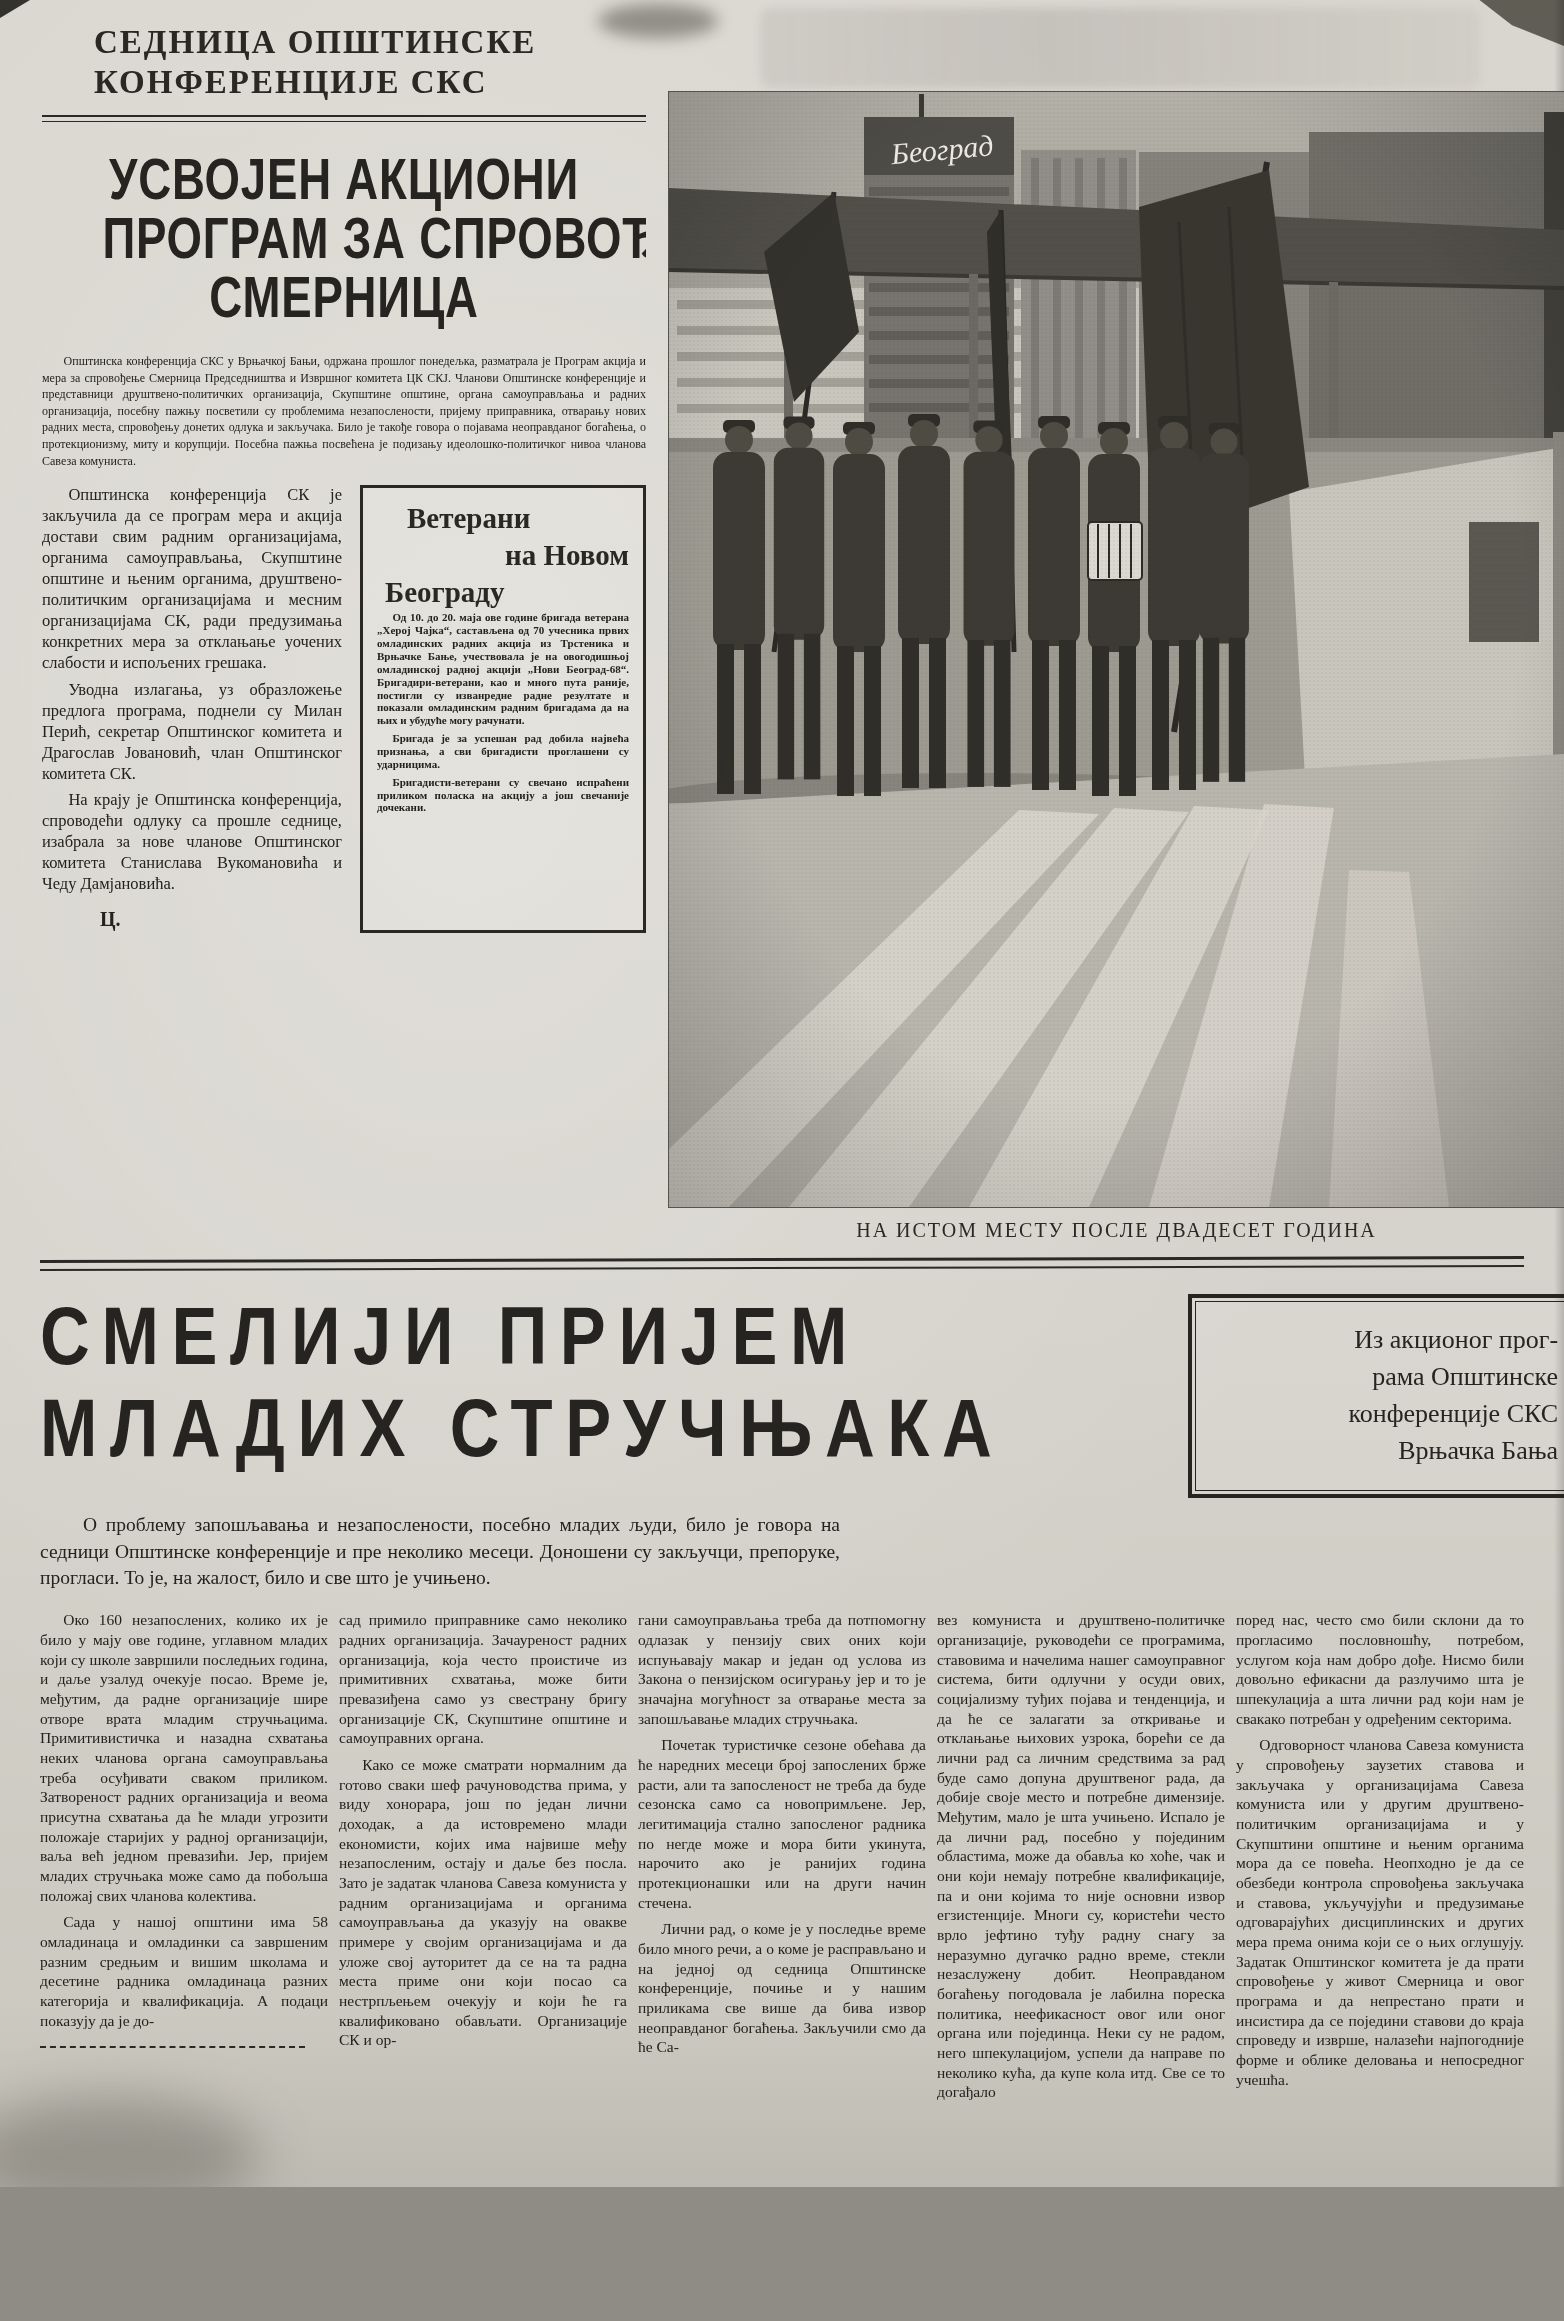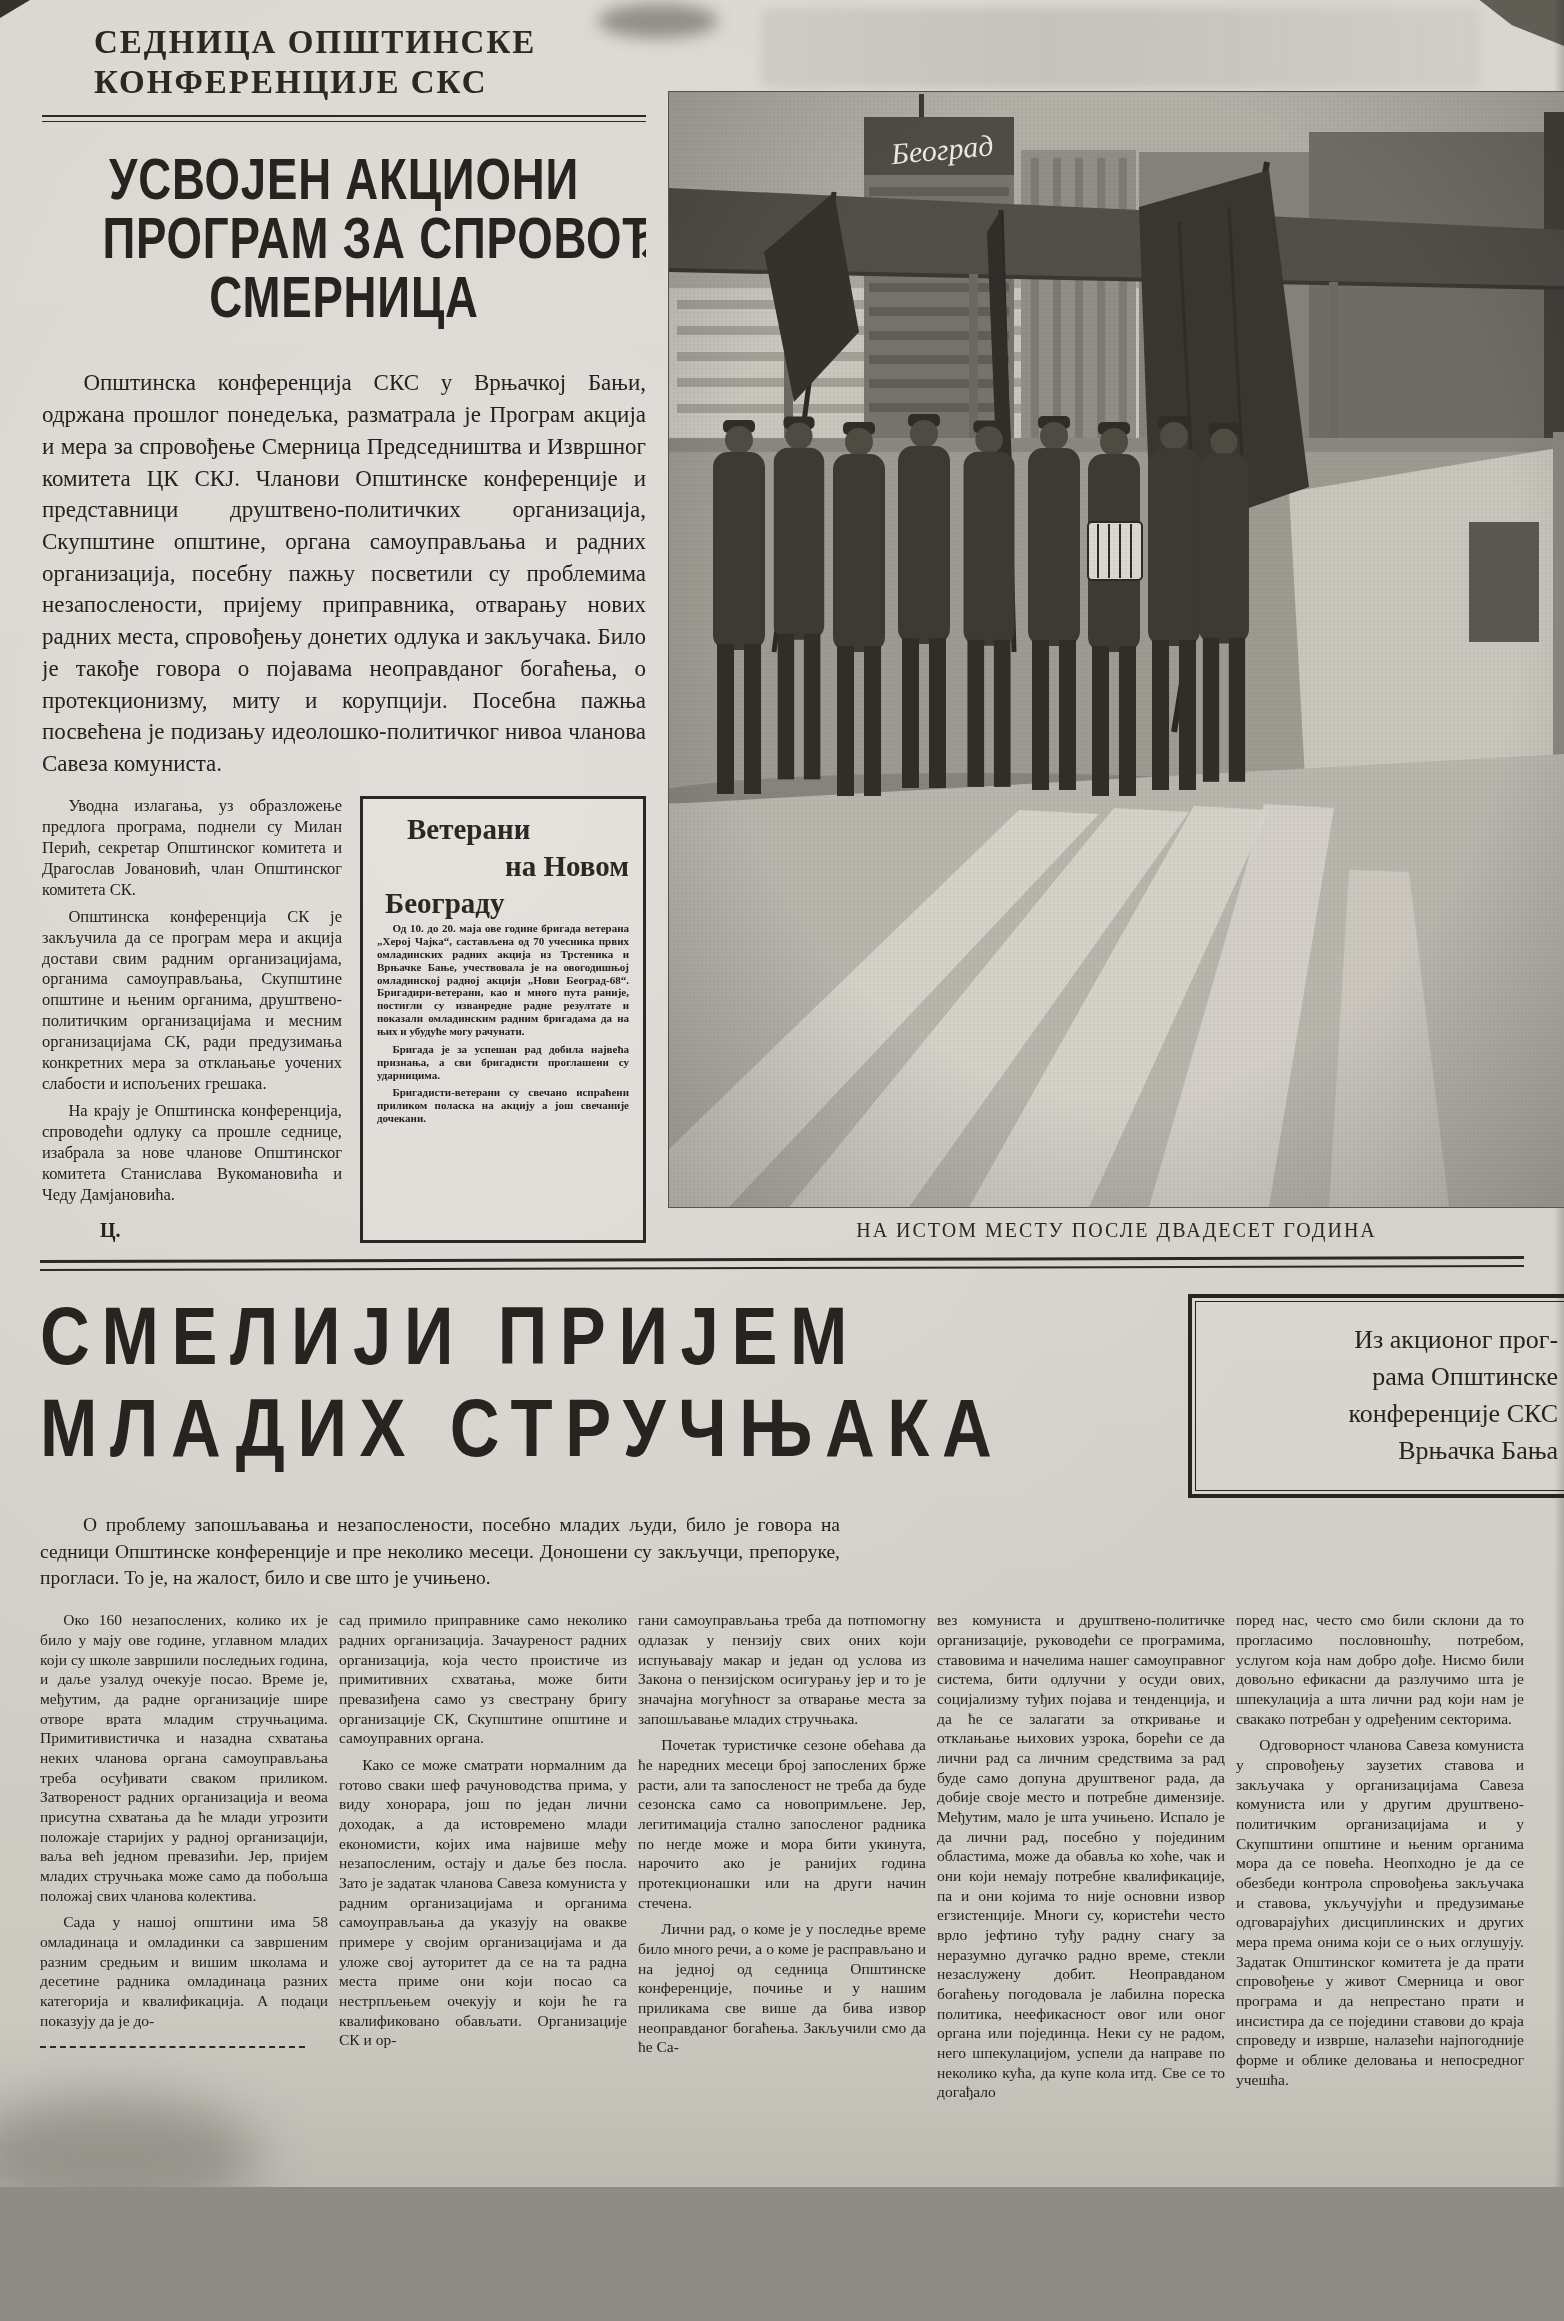--- a/index.html
+++ b/index.html
@@ -17,21 +17,21 @@
   .smudge-top{position:absolute;left:598px;top:4px;width:120px;height:34px;background:#555249;border-radius:50%;filter:blur(8px);opacity:.55;}
   .ghost-mast{position:absolute;left:760px;top:8px;width:720px;height:80px;background:linear-gradient(90deg,rgba(90,88,80,.10),rgba(90,88,80,.16) 40%,rgba(90,88,80,.06));filter:blur(4px);border-radius:10px;}
   .corner-bl{position:absolute;left:-40px;bottom:-30px;width:300px;height:120px;background:#6d6a62;border-radius:50%;filter:blur(26px);opacity:.5;}
   .edge-right{position:absolute;right:0;top:0;width:10px;height:100%;background:linear-gradient(90deg,rgba(0,0,0,0),rgba(0,0,0,.18));}
   
   .top-left{position:absolute;left:42px;top:22px;width:604px;height:1234px;overflow:hidden;}
   .kicker{padding-left:52px;font-weight:bold;font-size:33px;line-height:1.22;letter-spacing:2px;color:#2a2822;}
   .kicker-rule{margin-top:12px;height:4px;border-top:2px solid #2b2925;border-bottom:1px solid #2b2925;}
   .headline1{margin-top:28px;text-align:center;font-family:"Liberation Sans","DejaVu Sans",sans-serif;font-weight:bold;color:#262420;}
   .headline1 div{font-size:57px;line-height:1.04;letter-spacing:1px;transform:scaleX(.8);transform-origin:50% 50%;white-space:nowrap;}
-  .intro-col{margin-top:40px;font-size:23px;line-height:1.38;text-align:justify;}
+  .intro-col{margin-top:26px;font-size:12px;line-height:1.38;text-align:justify;}
   .intro-col p{margin:0;text-indent:1.8em;}
   .left-row{display:flex;gap:18px;margin-top:16px;}
   .subcol{width:300px;font-size:16.5px;line-height:1.27;text-align:justify;}
   .subcol p{margin:0 0 6px;text-indent:1.6em;}
   .signature{font-weight:bold;font-size:20px;margin:12px 0 0 58px;}
   .vbox{flex:1;border:3px solid #2a2824;padding:12px 14px 10px;background:rgba(255,255,255,.12);}
   .vbox-title div{font-weight:bold;font-size:29px;line-height:1.28;color:#2a2822;}
   .vbox-title div:nth-child(1){margin-left:30px;}
   .vbox-title div:nth-child(2){margin-left:6px;text-align:right;}
   .vbox-title div:nth-child(3){margin-left:8px;}
@@ -89,22 +89,22 @@
         <div>УСВОЈЕН АКЦИОНИ</div>
         <div>ПРОГРАМ ЗА СПРОВОЂЕЊЕ</div>
         <div>СМЕРНИЦА</div>
       </div>
     <div class="intro-col">
       <p>Општинска конференција СКС у Врњачкој Бањи, одржана прошлог понедељка, разматрала је Програм акција и мера за спровођење Смерница Председништва и Извршног комитета ЦК СКЈ. Чланови Општинске конференције и представници друштвено-политичких организација, Скупштине општине, органа самоуправљања и радних организација, посебну пажњу посветили су проблемима незапослености, пријему приправника, отварању нових радних места, спровођењу донетих одлука и закључака. Било је такође говора о појавама неоправданог богаћења, о протекционизму, миту и корупцији. Посебна пажња посвећена је подизању идеолошко-политичког нивоа чланова Савеза комуниста.</p>
     </div>
     <div class="left-row">
       <div class="subcol">
         <div>
+            <p>Општинска конференција СК је закључила да се програм мера и акција достави свим радним организацијама, органима самоуправљања, Скупштине општине и њеним органима, друштвено-политичким организацијама и месним организацијама СК, ради предузимања конкретних мера за отклањање уочених слабости и испољених грешака.</p>
             <p>Уводна излагања, уз образложење предлога програма, поднели су Милан Перић, секретар Општинског комитета и Драгослав Јовановић, члан Општинског комитета СК.</p>
-            <p>Општинска конференција СК је закључила да се програм мера и акција достави свим радним организацијама, органима самоуправљања, Скупштине општине и њеним органима, друштвено-политичким организацијама и месним организацијама СК, ради предузимања конкретних мера за отклањање уочених слабости и испољених грешака.</p>
             <p>На крају је Општинска конференција, спроводећи одлуку са прошле седнице, изабрала за нове чланове Општинског комитета Станислава Вукомановића и Чеду Дамјановића.</p>
           </div>
         <div class="signature">Ц.</div>
       </div>
       <div class="vbox">
         <div class="vbox-title">
             <div>Ветерани</div>
             <div>на Новом</div>
             <div>Београду</div>
           </div>

